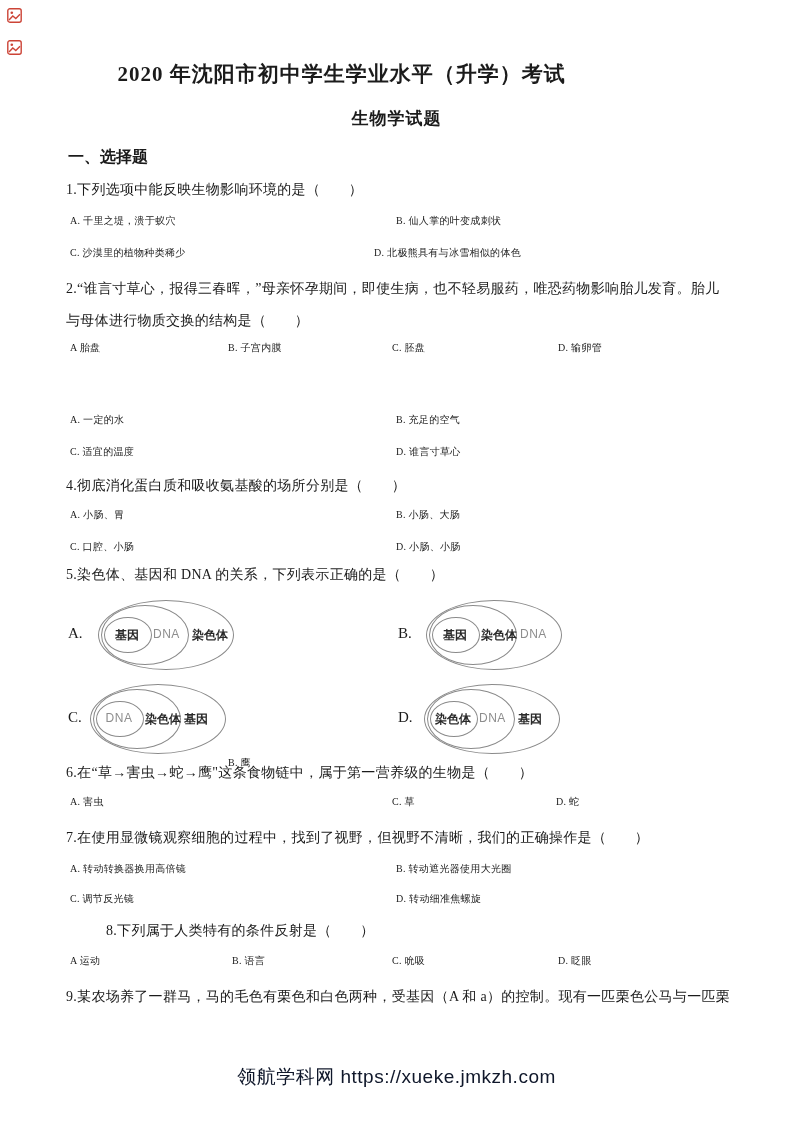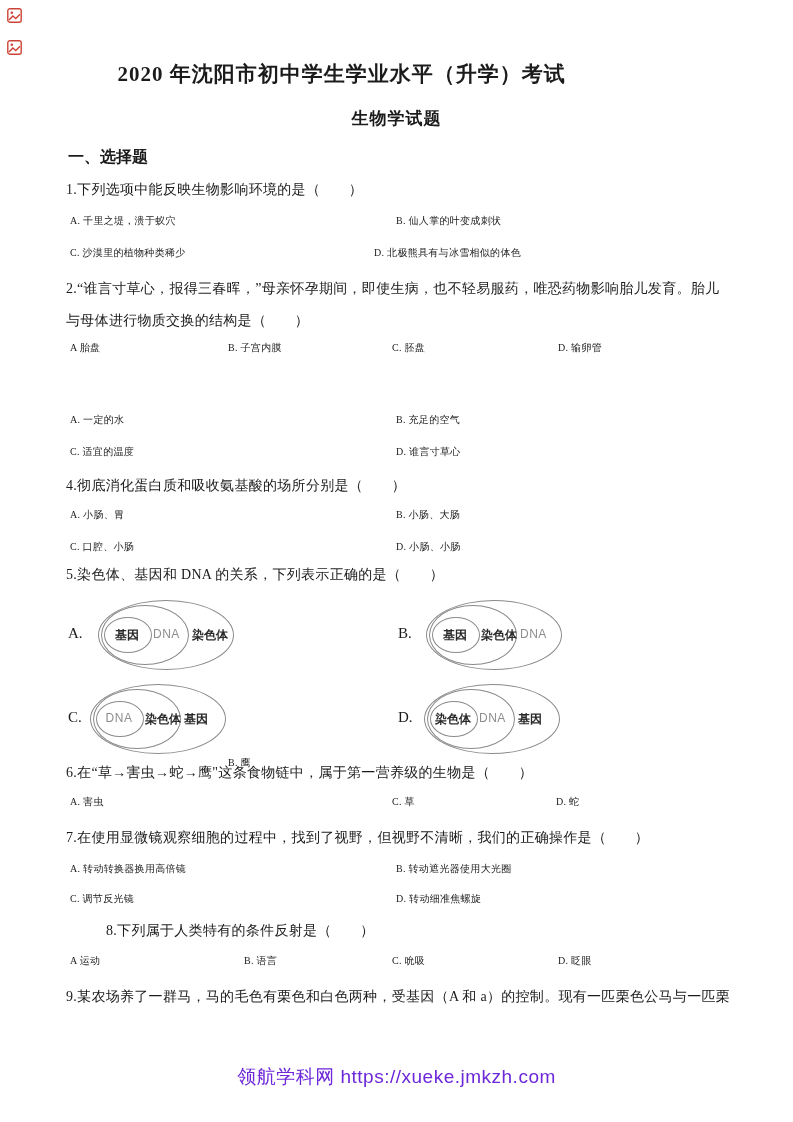--- a/index.html
+++ b/index.html
@@ -35,21 +35,21 @@
     position:absolute;font-size:12px;font-weight:700;color:#2a2a2a;
     font-family:"Liberation Sans","DejaVu Sans",sans-serif;
     white-space:nowrap;top:27px;
   }
   .dlabel.pos-inner{left:8px;width:42px;text-align:center;}
   .dlabel.pos-mid{left:55px;}
   .dlabel.pos-outer{left:94px;}
   .dlabel.dna{font-weight:400;color:#8d8d8d;letter-spacing:0.5px;}
   .footer{
     position:absolute;top:1064px;left:0;width:793px;text-align:center;
-    font-size:19px;color:#6d28d9;
+    font-size:19px;color:#0f172a;
     font-family:"Liberation Sans","DejaVu Sans",sans-serif;
     letter-spacing:0.5px;
   }
   .mini-icon{position:absolute;width:15px;height:15px;display:inline-block;}
 </style>
 </head>
 <body>
 
 <div class="page">
 
@@ -146,21 +146,21 @@
   <span class="opt" style="left:556px;top:795px;">D. 蛇</span>
 
   <div class="abs stem" style="left:66px;top:829px;">7.在使用显微镜观察细胞的过程中，找到了视野，但视野不清晰，我们的正确操作是（　　）</div>
   <span class="opt" style="left:70px;top:862px;">A. 转动转换器换用高倍镜</span>
   <span class="opt" style="left:396px;top:862px;">B. 转动遮光器使用大光圈</span>
   <span class="opt" style="left:70px;top:892px;">C. 调节反光镜</span>
   <span class="opt" style="left:396px;top:892px;">D. 转动细准焦螺旋</span>
 
   <div class="abs stem" style="left:66px;top:922px;margin-left:40px;">8.下列属于人类特有的条件反射是（　　）</div>
   <span class="opt" style="left:70px;top:954px;">A  运动</span>
-  <span class="opt" style="left:244px;top:954px;font-family:Liberation Serif, serif;">B. 语言</span>
+  <span class="opt" style="left:232px;top:954px;font-family:Liberation Serif, serif;">B. 语言</span>
   <span class="opt" style="left:392px;top:954px;">C. 吮吸</span>
   <span class="opt" style="left:558px;top:954px;">D. 眨眼</span>
 
   <div class="abs stem" style="left:66px;top:988px;">9.某农场养了一群马，马的毛色有栗色和白色两种，受基因（A 和 a）的控制。现有一匹栗色公马与一匹栗</div>
 
   <div class="footer">领航学科网 https://xueke.jmkzh.com</div>
 
 </div>
 
 </body></html>

